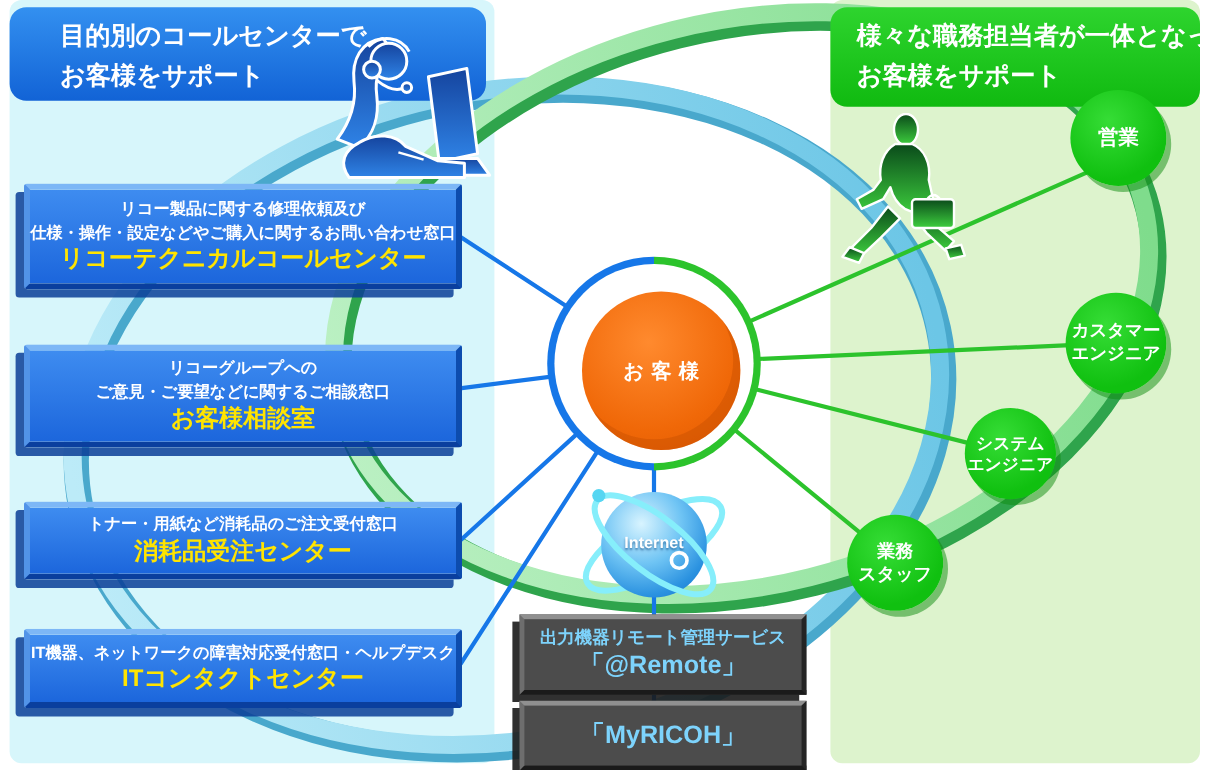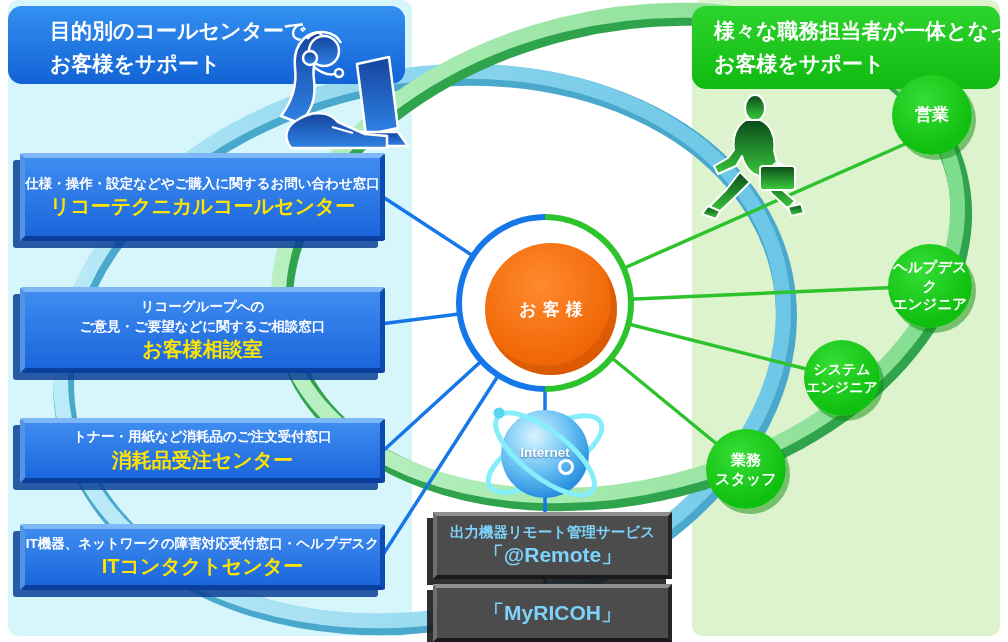--- a/index.html
+++ b/index.html
@@ -172,20 +172,21 @@
       <path d="M40,78 L26,96 L10,112 L17,120 L34,104 L50,88 Z"></path>
       <path d="M60,84 L72,100 L88,115 L95,107 L80,94 L72,80 Z"></path>
       <path d="M8,112 L20,117 L16,125 L2,120 Z"></path>
       <path d="M88,113 L101,110 L104,119 L91,122 Z"></path>
       <path d="M72,73 q6,-9 12,0" fill="none"></path>
       <rect x="60" y="72" width="35" height="24" rx="3"></rect>
     </g>
   </svg>
 
   <div class="cbox cbox1">
+    <div class="desc">リコー製品に関する修理依頼及び</div>
     <div class="desc">仕様・操作・設定などやご購入に関するお問い合わせ窓口</div>
     <div class="name">リコーテクニカルコールセンター</div>
   </div>
   <div class="cbox cbox2">
     <div class="desc">リコーグループへの</div>
     <div class="desc">ご意見・ご要望などに関するご相談窓口</div>
     <div class="name">お客様相談室</div>
   </div>
   <div class="cbox cbox3">
     <div class="desc">トナー・用紙など消耗品のご注文受付窓口</div>
@@ -199,21 +200,21 @@
   <div class="customer-outer">
     <div class="customer-white">
       <div class="customer-inner">お客様</div>
     </div>
   </div>
 
   <div class="role role1">
     <span>営業</span>
   </div>
   <div class="role role2">
-    <span>ヘルプデスク</span>
+    <span>カスタマー</span>
     <span>エンジニア</span>
   </div>
   <div class="role role3">
     <span>システム</span>
     <span>エンジニア</span>
   </div>
   <div class="role role4">
     <span>業務</span>
     <span>スタッフ</span>
   </div>

